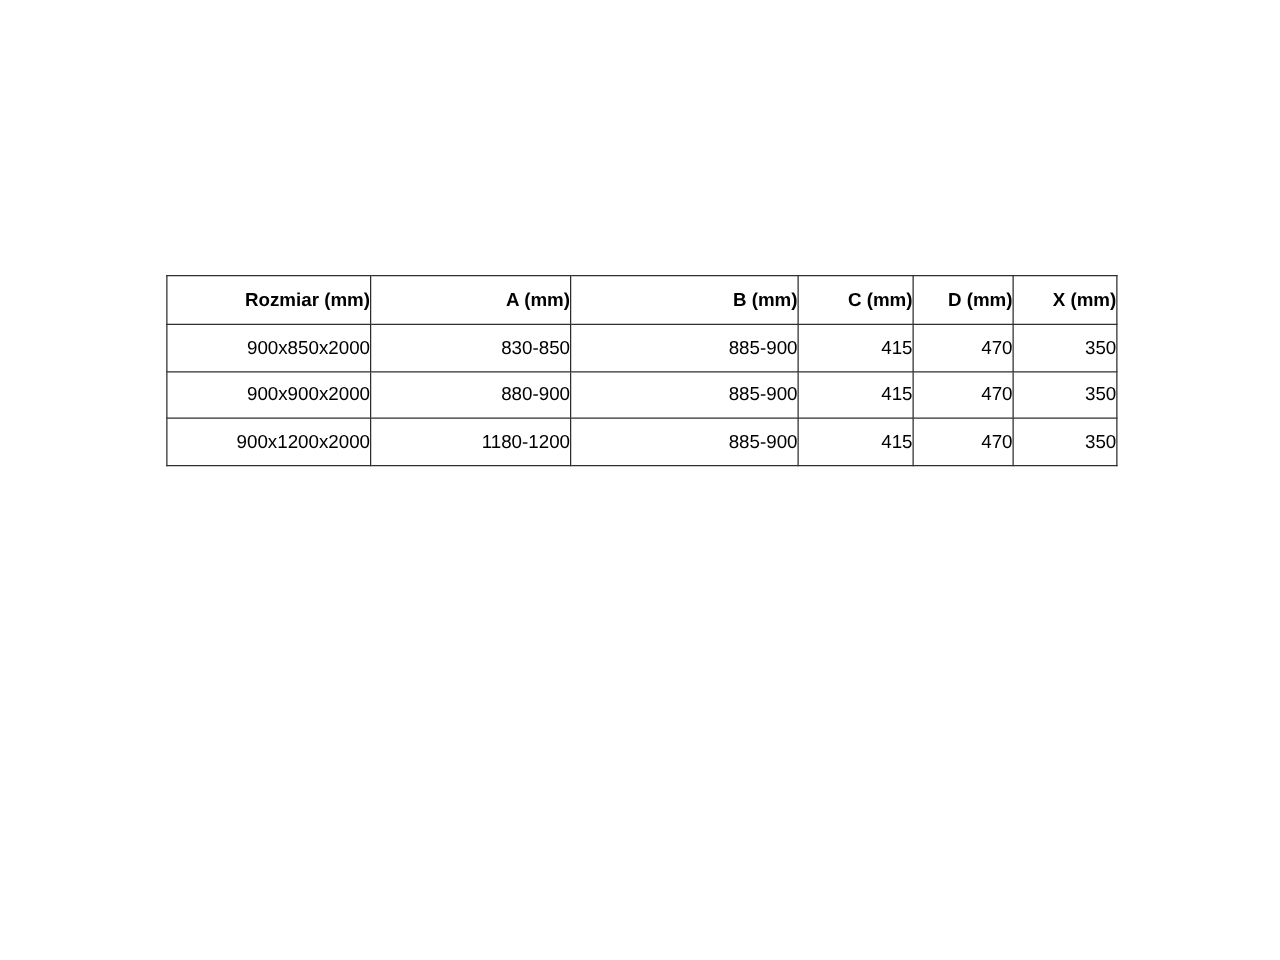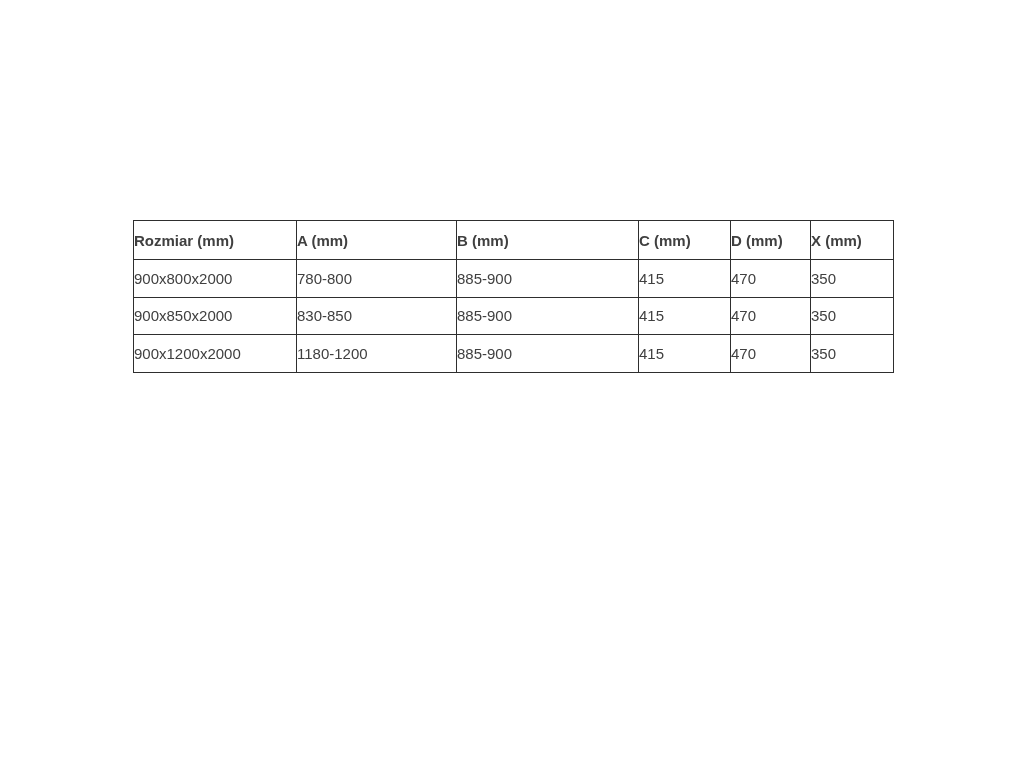--- a/index.html
+++ b/index.html
@@ -31,23 +31,23 @@
     background: #ffffff;
   }
   table.spec col.c1 { width: 163px; }
   table.spec col.c2 { width: 160px; }
   table.spec col.c3 { width: 182px; }
   table.spec col.c4 { width: 92px; }
   table.spec col.c5 { width: 80px; }
   table.spec col.c6 { width: 83px; }
   table.spec th, table.spec td {
     border: 1.5px solid #2e2e2e;
-    text-align: left;
+    text-align: right;
     vertical-align: middle;
-    color: #404040;
+    color: #000000;
     font-size: 15px;
     padding: 0;
     overflow: hidden;
     white-space: nowrap;
   }
   table.spec th {
     height: 38px;
     font-weight: bold;
   }
   table.spec td {
@@ -74,30 +74,30 @@
           <th>Rozmiar (mm)</th>
           <th>A (mm)</th>
           <th>B (mm)</th>
           <th>C (mm)</th>
           <th>D (mm)</th>
           <th>X (mm)</th>
         </tr>
       </thead>
       <tbody>
         <tr>
-          <td>900x800x2000</td>
-          <td>780-800</td>
+          <td>900x850x2000</td>
+          <td>830-850</td>
           <td>885-900</td>
           <td>415</td>
           <td>470</td>
           <td>350</td>
         </tr>
         <tr>
-          <td>900x850x2000</td>
-          <td>830-850</td>
+          <td>900x900x2000</td>
+          <td>880-900</td>
           <td>885-900</td>
           <td>415</td>
           <td>470</td>
           <td>350</td>
         </tr>
         <tr>
           <td>900x1200x2000</td>
           <td>1180-1200</td>
           <td>885-900</td>
           <td>415</td>

